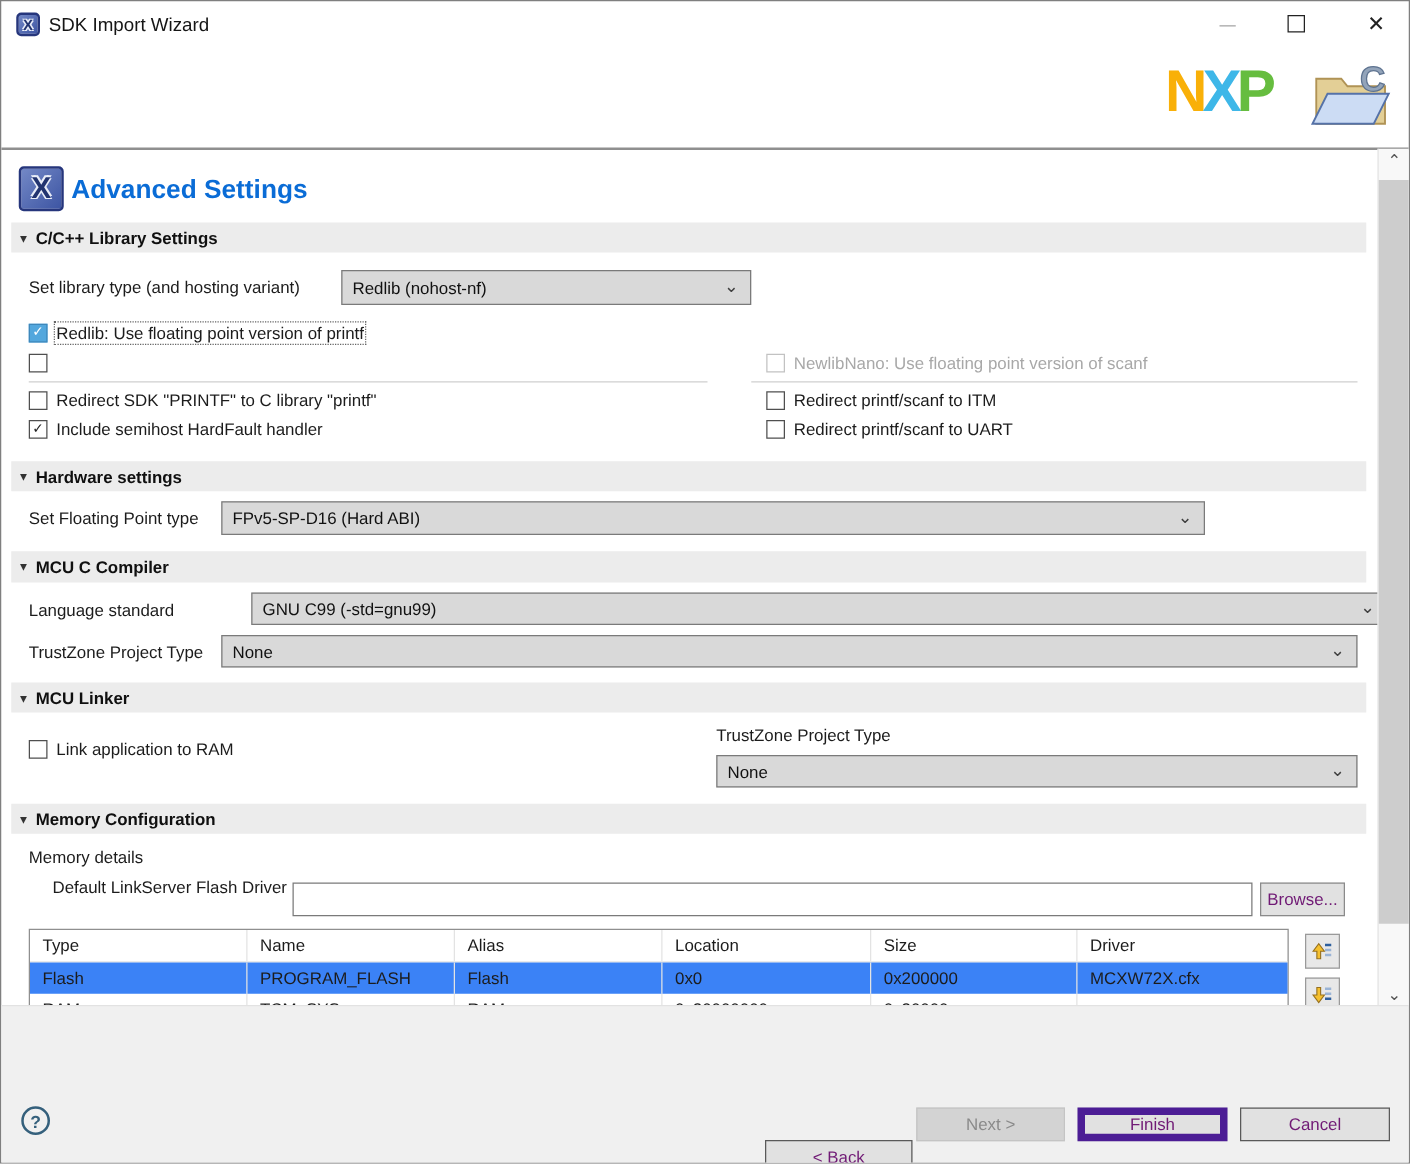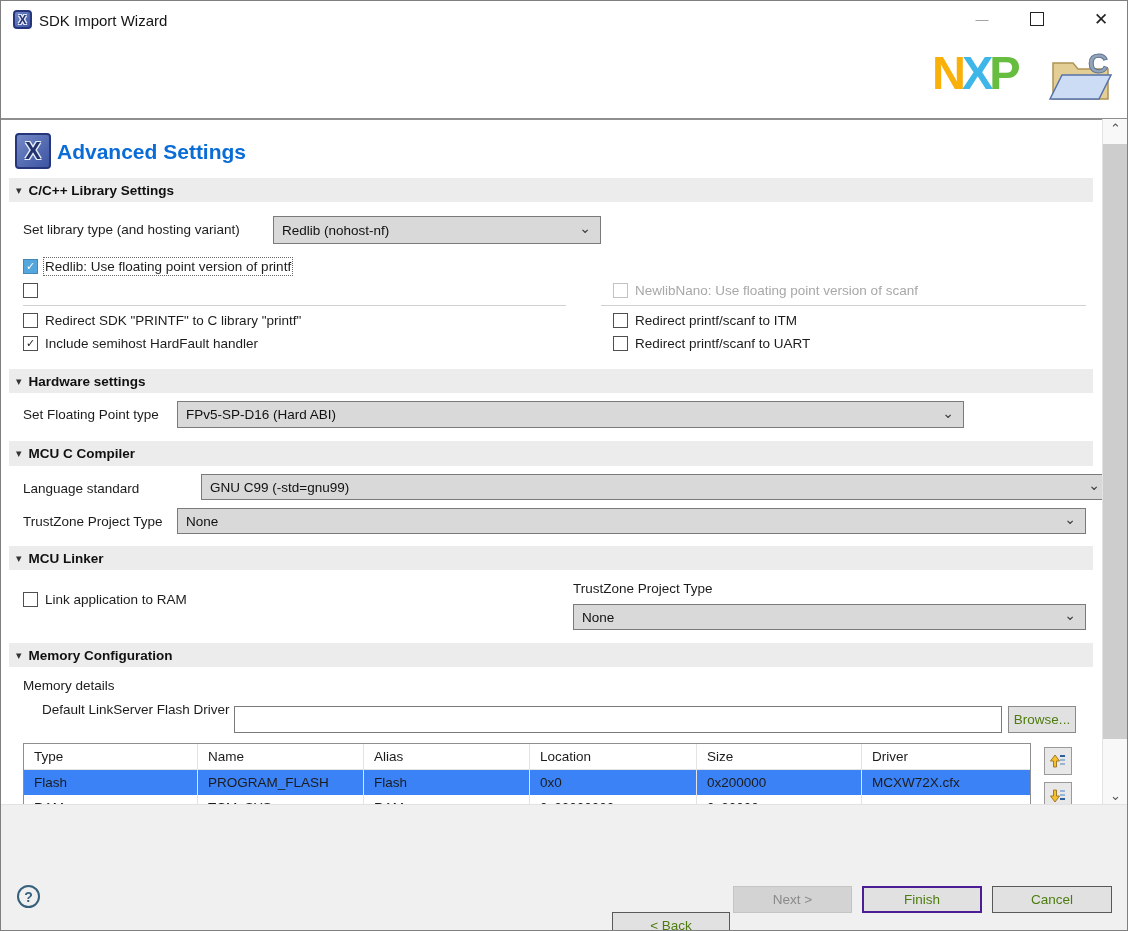--- a/index.html
+++ b/index.html
@@ -36,22 +36,22 @@
   .cb.checked-dark{color:#222;}
   .cb.disabled{border-color:#c2c2c2;}
   .cblabel{margin-left:7px;font-size:13.5px;color:#1c1c1c;white-space:nowrap;}
   .cblabel.focus{outline:1px dotted #666;outline-offset:1px;}
   .cblabel.dim{color:#a8a8a8;}
   .hsep{position:absolute;height:1px;background:#d0d0d0;}
   
   .tinput{position:absolute;background:#fff;border:1px solid #7a7a7a;box-sizing:border-box;
           font:13.5px "Liberation Sans",sans-serif;padding:0 6px;outline:none;}
   .btn{position:absolute;background:#e1e1e1;border:1px solid #595959;box-sizing:border-box;
-       display:flex;align-items:center;justify-content:center;font-size:13.5px;color:#4d7c0f;white-space:nowrap;}
-  .btn.default{border:2px solid #4c1d95;}
+       display:flex;align-items:center;justify-content:center;font-size:13.5px;color:#701a75;white-space:nowrap;}
+  .btn.default{border:6px solid #4c1d95;}
   .btn.disabled{background:#d3d3d3;border:1px solid #c4c4c4;color:#8a8a8a;}
   .smallbtn{position:absolute;background:#e8e8e8;border:1px solid #9a9a9a;box-sizing:border-box;
             display:flex;align-items:center;justify-content:center;}
   
   .tbl{position:absolute;border:1px solid #8f8f8f;box-sizing:border-box;background:#fff;font-size:13.5px;color:#1c1c1c;}
   .trow{display:flex;height:25px;align-items:stretch;}
   .trow.thead{border-bottom:1px solid #e3e3e3;}
   .trow.selected{background:#3b82f6;}
   .tc{padding-left:10px;box-sizing:border-box;border-right:1px solid #e3e3e3;
       display:flex;align-items:center;white-space:nowrap;overflow:hidden;}

